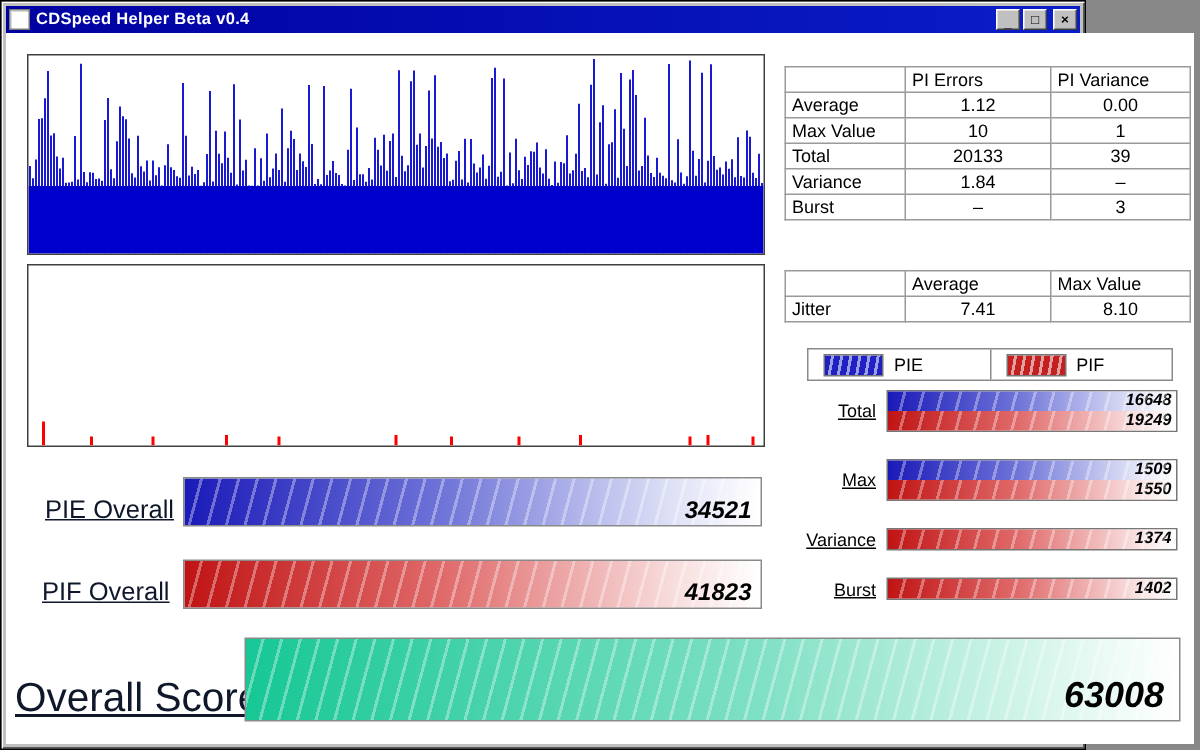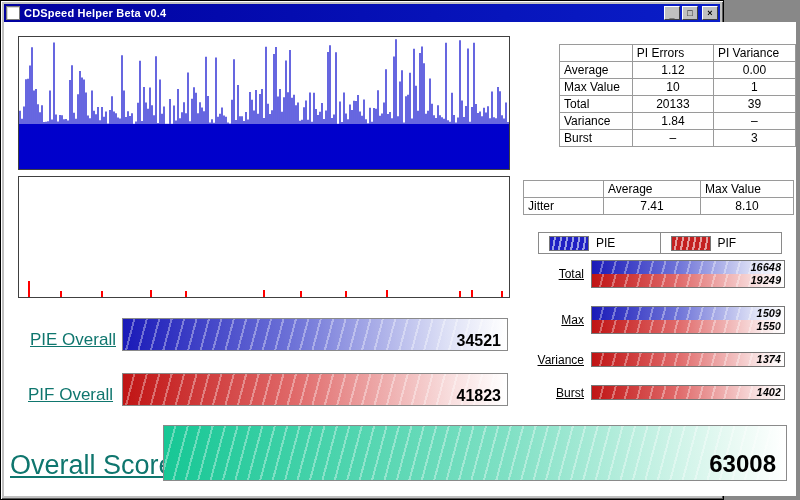--- a/index.html
+++ b/index.html
@@ -26,21 +26,21 @@
   .chart{position:absolute;background:#fff;border:1px solid #404040;}
   .chart svg{display:block;}
   #pieChart{left:14px;top:14px;width:490px;height:132px;}
   #pifChart{left:14px;top:154px;width:490px;height:120px;}
 
   table.grid{position:absolute;border-collapse:collapse;font-size:12px;color:#000;background:#fff;}
   table.grid th,table.grid td{border:1px solid #9a9a9a;padding:1px 4px;height:17px;
     font-weight:normal;text-align:left;box-sizing:border-box;}
   table.grid .num{text-align:center;}
   table.grid .c0{width:80px;} table.grid .c1{width:97px;} table.grid .c2{width:93px;}
-  #statsTable{left:519px;top:22px;margin-left:36px;}
+  #statsTable{left:519px;top:22px;}
   #jitterTable{left:519px;top:158px;}
 
   .legend{position:absolute;left:534px;top:210px;width:244px;height:22px;
     border:1px solid #8a8a8a;display:flex;background:#fff;box-sizing:border-box;}
   .legend .cell{flex:1;display:flex;align-items:center;gap:7px;padding-left:10px;}
   .legend .cell+.cell{border-left:1px solid #8a8a8a;}
   .sw{width:38px;height:13px;border:1px solid #777;}
   .sw-pie{background:repeating-linear-gradient(100deg,#2020c4 0 4px,#9aa0e4 4px 6px);}
   .sw-pif{background:repeating-linear-gradient(100deg,#c42020 0 4px,#e4a0a0 4px 6px);}
   .legend .lg-label{font-size:12px;}
@@ -54,29 +54,29 @@
   .sbar .sval{position:absolute;right:3px;top:0;line-height:13px;font-size:11px;
     font-style:italic;font-weight:bold;color:#000;}
 
   .grad-pie{background:linear-gradient(90deg,#1a1ab8 0%,#6f74d8 45%,#dfe2f6 85%,#ffffff 100%);}
   .grad-pif{background:linear-gradient(90deg,#c01414 0%,#e06a6a 45%,#f8dddd 85%,#ffffff 100%);}
   .grad-score{background:linear-gradient(90deg,#17c795 0%,#7fe0c4 55%,#eafaf4 92%,#ffffff 100%);}
   .streak{position:relative;overflow:hidden;}
   .streak::after{content:"";position:absolute;inset:0;
     background:repeating-linear-gradient(105deg,rgba(255,255,255,0) 0 10px,rgba(255,255,255,.35) 10px 12px);}
 
-  .overall-label{position:absolute;color:#0f766e;text-decoration:underline;white-space:nowrap;}
+  .overall-label{position:absolute;color:#0f172a;text-decoration:underline;white-space:nowrap;}
   #pieOverallLabel{left:26px;top:308px;font-size:17px;}
   #pifOverallLabel{left:24px;top:363px;font-size:17px;}
   #scoreLabel{left:6px;top:428px;font-size:27px;}
   .hbar{position:absolute;border:1px solid #8a8a8a;box-sizing:border-box;}
   #pieOverallBar{left:118px;top:296px;width:386px;height:33px;}
   #pifOverallBar{left:118px;top:351px;width:386px;height:33px;padding-left:19px;}
   #scoreBar{left:159px;top:403px;width:624px;height:56px;}
-  .hval{position:absolute;right:6px;bottom:0;font-weight:bold;
+  .hval{position:absolute;right:6px;bottom:0;font-style:italic;font-weight:bold;
     font-size:16px;color:#000;z-index:2;}
   #scoreBar .hval{font-size:24px;right:10px;bottom:2px;}
 </style>
 </head>
 <body>
 
 <div class="window">
   <div class="titlebar">
     <span class="app-icon"></span>
     <span class="tb-title">CDSpeed Helper Beta v0.4</span>

